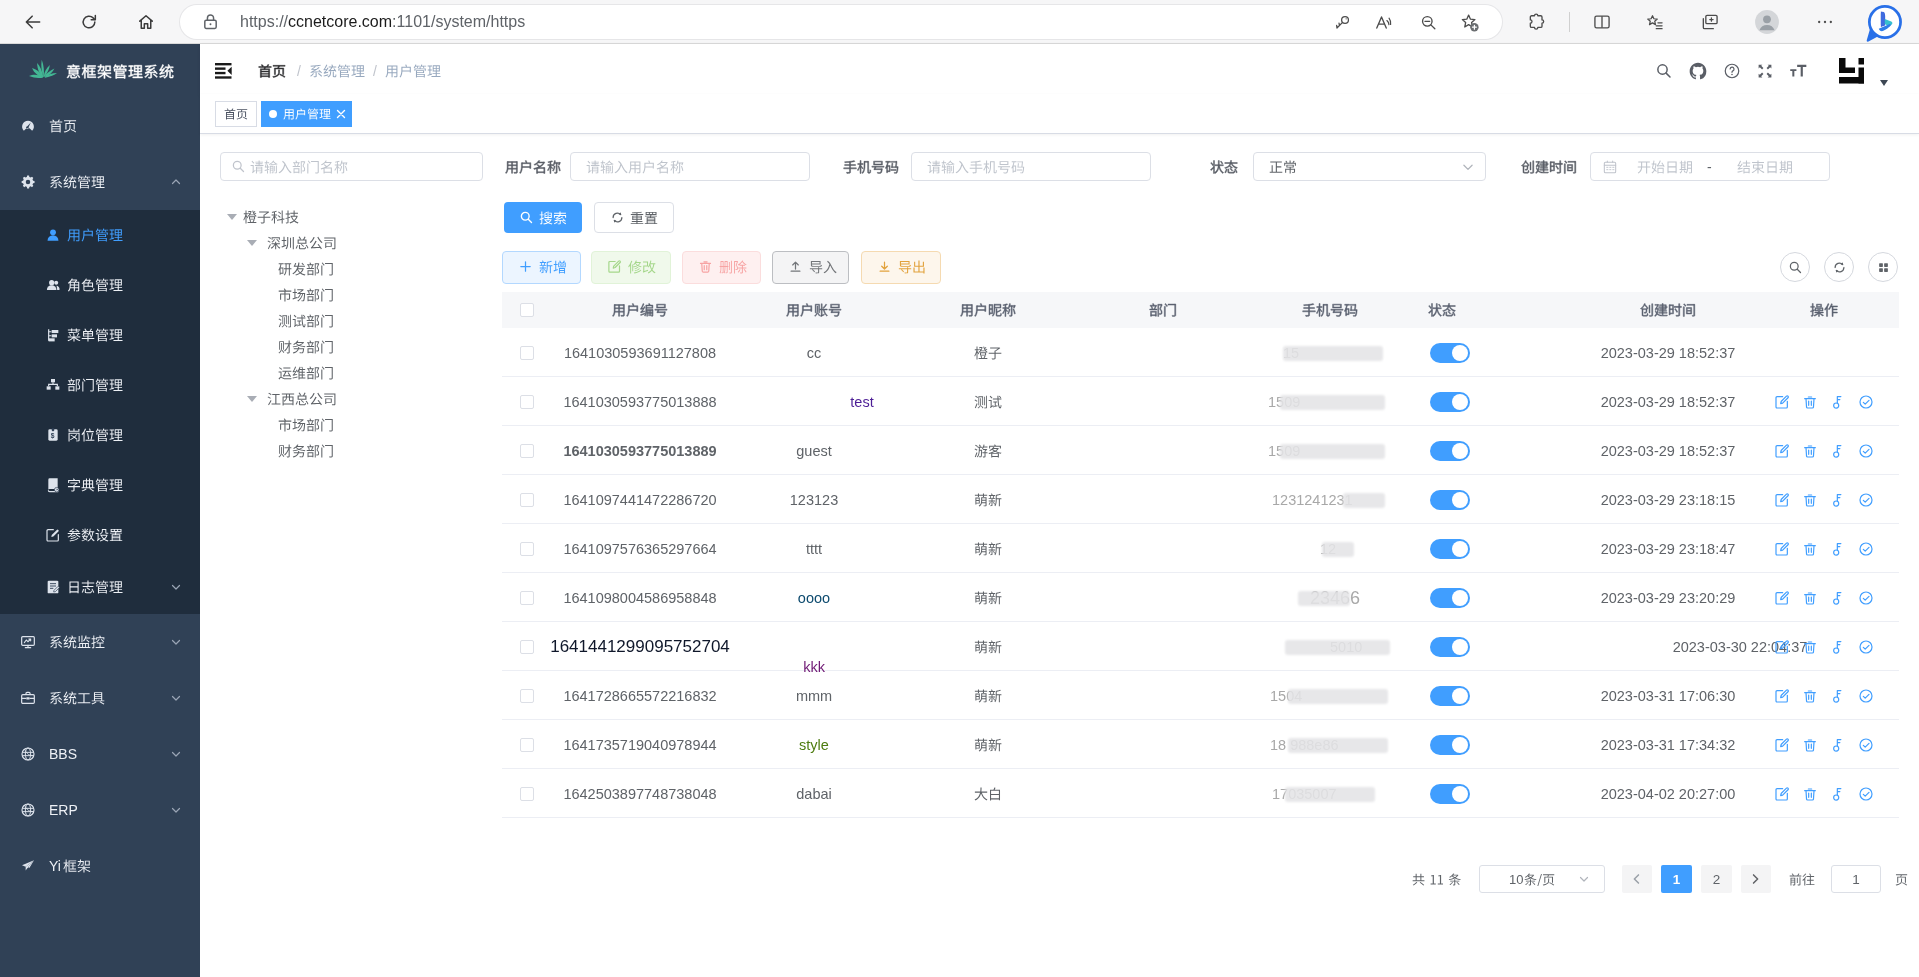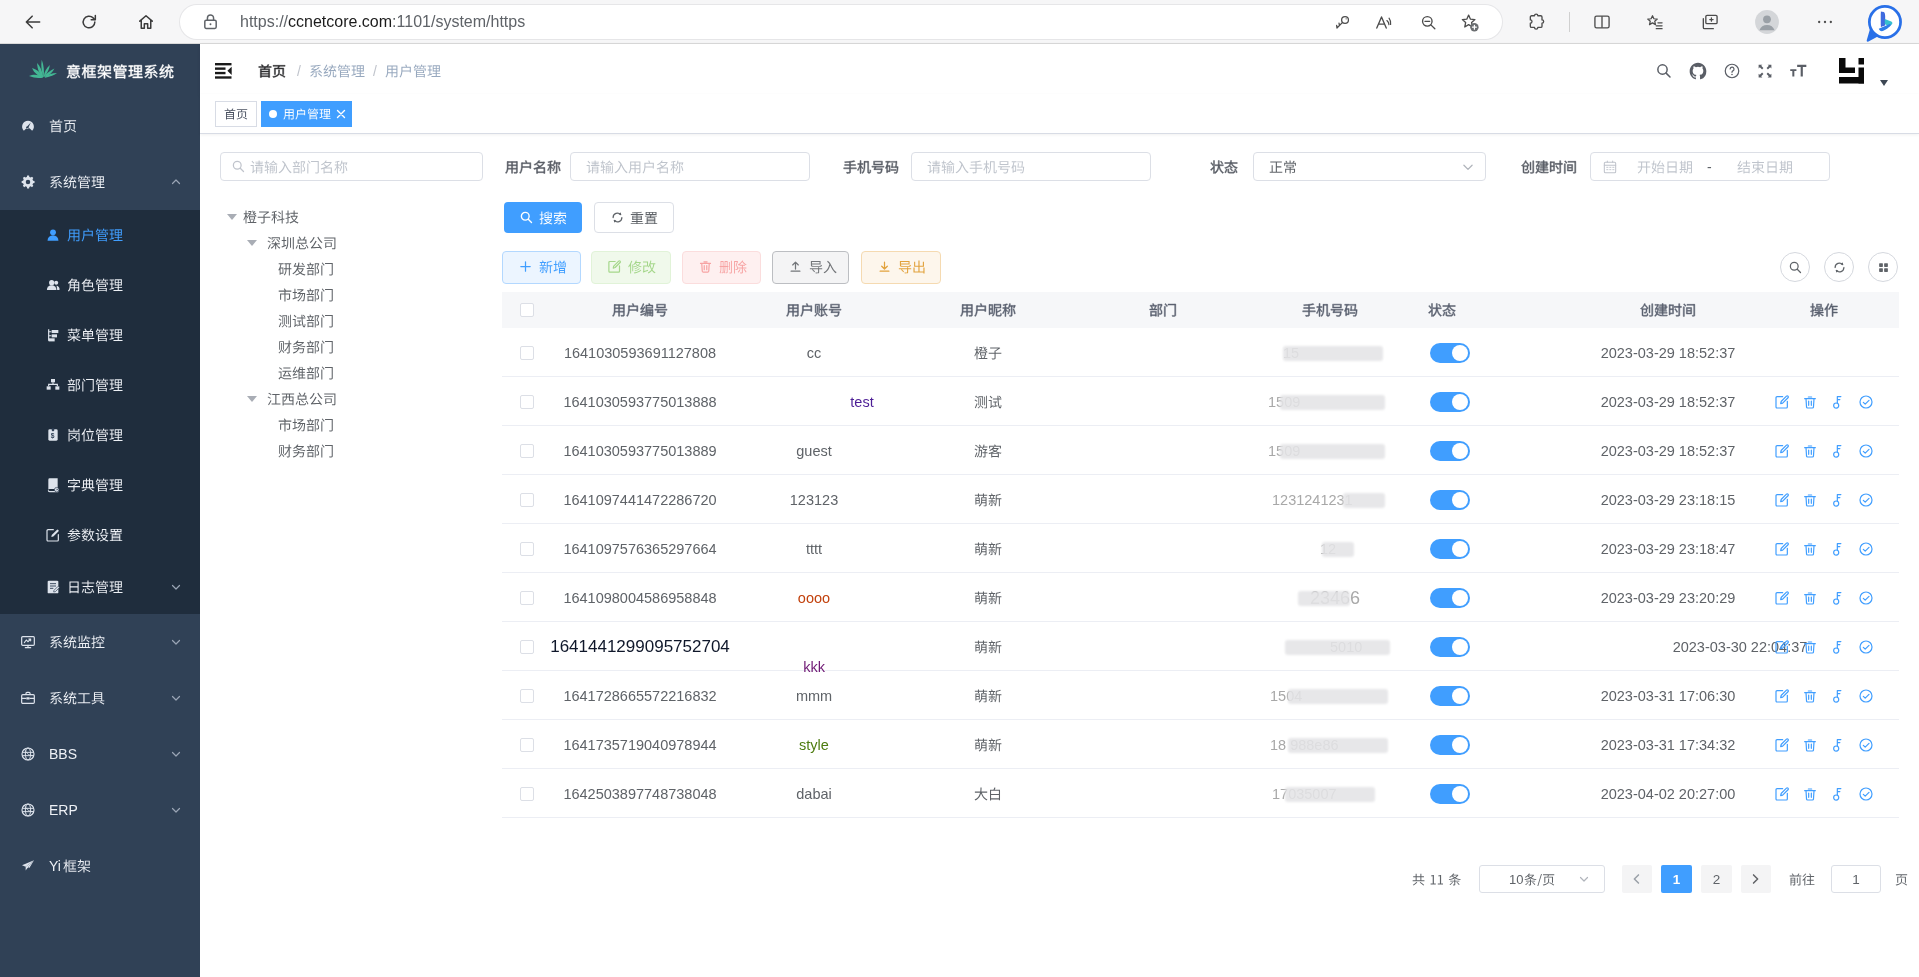--- a/index.html
+++ b/index.html
@@ -886,21 +886,21 @@
 <svg class="abs" style="left:1830px;top:393.5px;" width="16" height="16" viewBox="0 0 24 24" fill="none">
     <circle cx="9.3" cy="17.3" r="3.8" stroke="#409eff" stroke-width="1.8"></circle>
     <path d="M11 14 L11 3.8 M11 3.8 H16.3 M11 8.4 H14.8" stroke="#409eff" stroke-width="1.8" fill="none" stroke-linecap="round"></path>
   </svg>
 <svg class="abs" style="left:1858px;top:393.5px;" width="16" height="16" viewBox="0 0 24 24" fill="none">
     <circle cx="12" cy="12" r="9" stroke="#409eff" stroke-width="1.8"></circle>
     <path d="M8 12.5 l2.8 2.8 L16.5 9.5" stroke="#409eff" stroke-width="1.8" fill="none" stroke-linecap="round" stroke-linejoin="round"></path>
   </svg>
 <div class="abs" style="left:502px;top:474px;width:1397px;height:1px;background:#eceef4"></div>
 <div class="abs" style="left:520px;top:443.5px;width:14px;height:14px;border:1px solid #dcdfe6;border-radius:2px;background:#fff"></div>
-<div style="position:absolute;left:640px;top:450.5px;transform:translate(-50%,-50%);font-size:14.5px;color:#5f6368;font-weight:normal;white-space:nowrap;">1641030593775013889</div>
+<div style="position:absolute;left:640px;top:450.5px;transform:translate(-50%,-50%);font-size:14.5px;color:#5f6368;font-weight:bold;white-space:nowrap;">1641030593775013889</div>
 <div style="position:absolute;left:814px;top:450.5px;transform:translate(-50%,-50%);font-size:14.5px;color:#5f6368;font-weight:normal;white-space:nowrap;">guest</div>
 <div style="position:absolute;left:974.0px;top:443.5px;line-height:0;">
     <svg class="cn" width="28.0" height="14" viewBox="0 0 2000 1000" style="width:28.0px;height:14px">
       <g fill="#5f6368" transform="scale(1,-1) translate(0,-880)">
         <use href="#u6e38" x="0"></use>
         <use href="#u5ba2" x="1000"></use>
       </g>
     </svg>
   </div>
 <div class="abs" style="left:1268px;top:450.5px;transform:translateY(-50%);font-size:14.5px;color:#a8a8a8;filter:blur(0.6px);white-space:nowrap">1509</div>
@@ -986,21 +986,21 @@
     <circle cx="9.3" cy="17.3" r="3.8" stroke="#409eff" stroke-width="1.8"></circle>
     <path d="M11 14 L11 3.8 M11 3.8 H16.3 M11 8.4 H14.8" stroke="#409eff" stroke-width="1.8" fill="none" stroke-linecap="round"></path>
   </svg>
 <svg class="abs" style="left:1858px;top:540.5px;" width="16" height="16" viewBox="0 0 24 24" fill="none">
     <circle cx="12" cy="12" r="9" stroke="#409eff" stroke-width="1.8"></circle>
     <path d="M8 12.5 l2.8 2.8 L16.5 9.5" stroke="#409eff" stroke-width="1.8" fill="none" stroke-linecap="round" stroke-linejoin="round"></path>
   </svg>
 <div class="abs" style="left:502px;top:621px;width:1397px;height:1px;background:#eceef4"></div>
 <div class="abs" style="left:520px;top:590.5px;width:14px;height:14px;border:1px solid #dcdfe6;border-radius:2px;background:#fff"></div>
 <div style="position:absolute;left:640px;top:597.5px;transform:translate(-50%,-50%);font-size:14.5px;color:#5f6368;font-weight:normal;white-space:nowrap;">1641098004586958848</div>
-<div style="position:absolute;left:814px;top:597.5px;transform:translate(-50%,-50%);font-size:14.5px;color:#c2410c;font-weight:normal;white-space:nowrap;">oooo</div>
+<div style="position:absolute;left:814px;top:597.5px;transform:translate(-50%,-50%);font-size:14.5px;color:#0c4a6e;font-weight:normal;white-space:nowrap;">oooo</div>
 <div style="position:absolute;left:974.0px;top:590.5px;line-height:0;">
     <svg class="cn" width="28.0" height="14" viewBox="0 0 2000 1000" style="width:28.0px;height:14px">
       <g fill="#5f6368" transform="scale(1,-1) translate(0,-880)">
         <use href="#u840c" x="0"></use>
         <use href="#u65b0" x="1000"></use>
       </g>
     </svg>
   </div>
 <div class="abs" style="left:1310px;top:597.5px;transform:translateY(-50%);font-size:18px;color:#a8a8a8;filter:blur(0.6px);white-space:nowrap">23466</div>
 <div class="abs" style="left:1298px;top:590.5px;width:52px;height:15px;background:rgba(228,228,230,0.88);border-radius:3px;filter:blur(1.2px)"></div>

